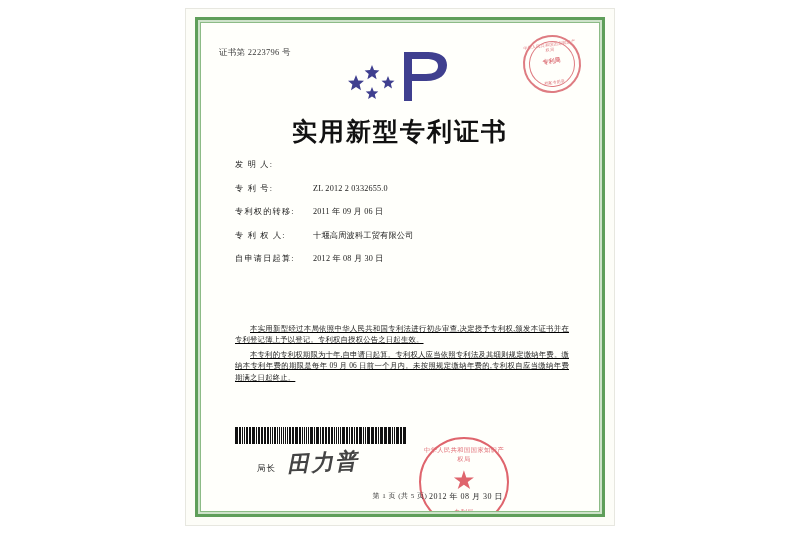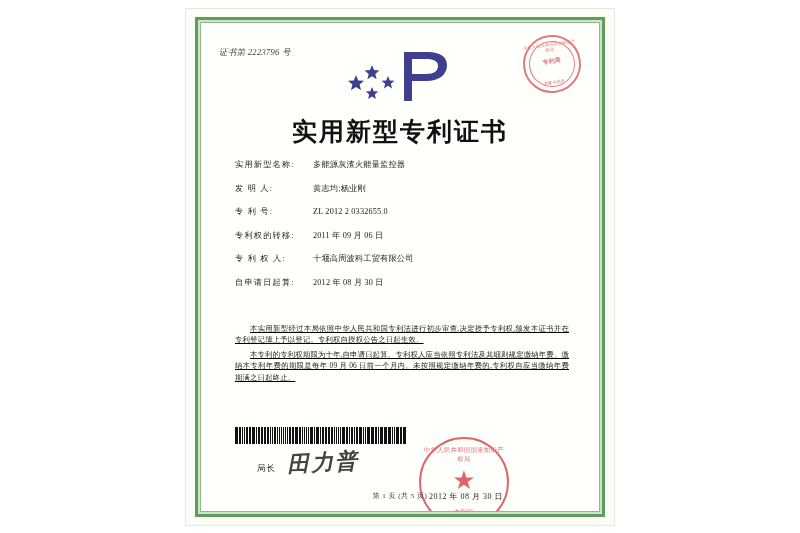--- a/index.html
+++ b/index.html
@@ -70,21 +70,20 @@
 
   
   .serial {
     position: absolute;
     left: 18px;
     top: 24px;
     font-size: 8.5px;
     color: #3a3a3a;
     letter-spacing: 0.3px;
     white-space: nowrap;
-    font-style: italic;
   }
 
   
   .top-seal {
     position: absolute;
     right: 18px;
     top: 12px;
     width: 54px;
     height: 54px;
     border: 2px solid #d4515a;
@@ -334,26 +333,21 @@
             <polygon points="40,27 41.8,31.4 46.5,31.7 42.9,34.8 44,39.4 40,36.8 36,39.4 37.1,34.8 33.5,31.7 38.2,31.4"></polygon>
             <path d="M56 6 L56 52 L64 52 L64 32 L78 32 C92 32 99 25 99 16 C99 8 92 3 80 3 L56 3 Z M64 10 L78 10 C86 10 90 12.5 90 17 C90 22 86 25 78 25 L64 25 Z"></path>
           </g>
         </svg>
       </div>
 
       <div class="title">实用新型专利证书</div>
 
       <div class="fields">
         <div class="field-row">
-          <div class="field-label">实用新型名称:</div>
-          <div class="field-value">多能源灰渣火能量监控器</div>
-        </div>
-        <div class="field-row">
           <div class="field-label">发 明 人:</div>
-          <div class="field-value">黄志均;杨业刚</div>
         </div>
         <div class="field-row">
           <div class="field-label">专 利 号:</div>
           <div class="field-value">ZL 2012 2 0332655.0</div>
         </div>
         <div class="field-row">
           <div class="field-label">专利权的转移:</div>
           <div class="field-value">2011 年 09 月 06 日</div>
         </div>
         <div class="field-row">

